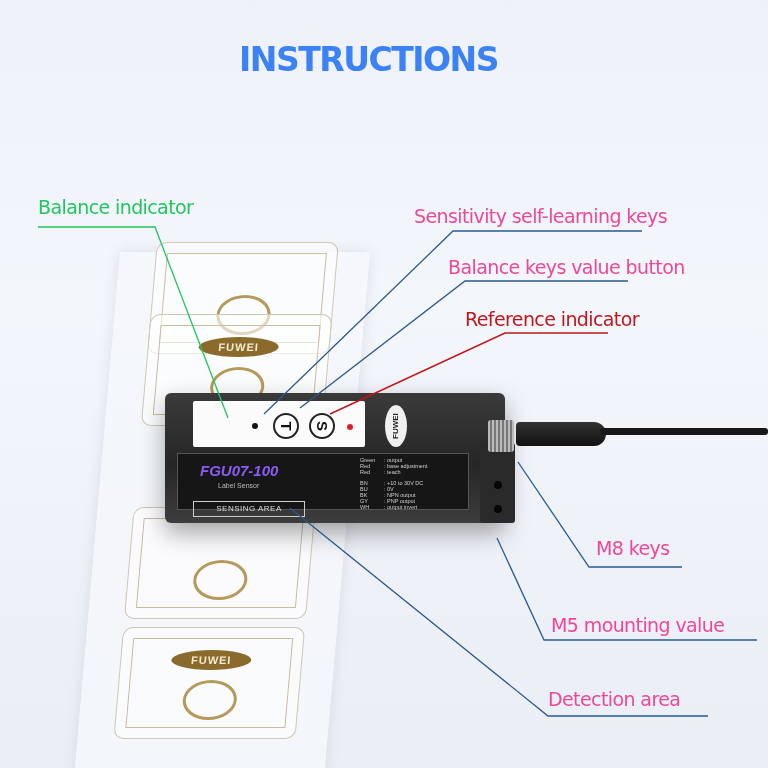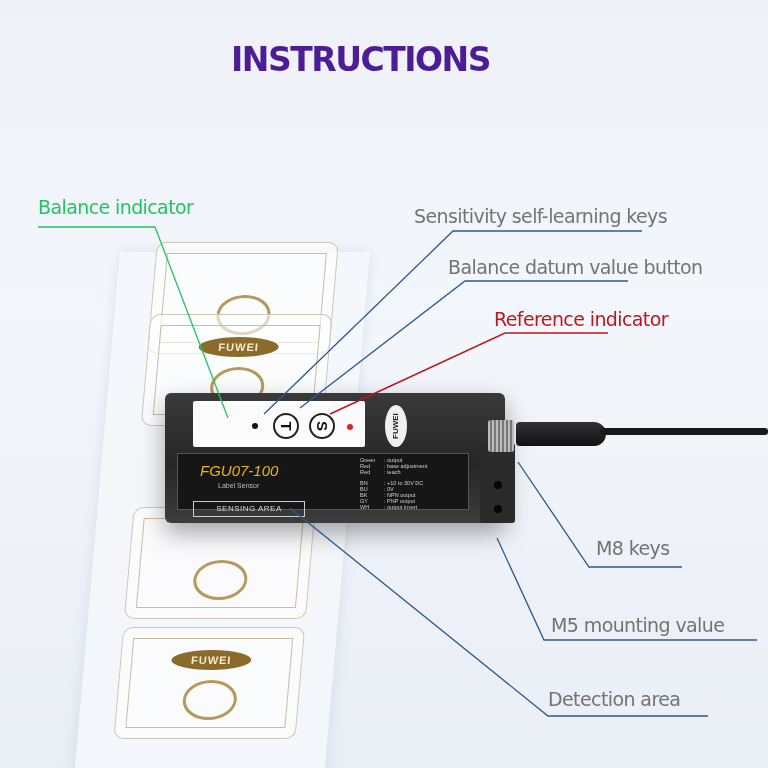--- a/index.html
+++ b/index.html
@@ -2,23 +2,23 @@
 <html><head>
 <meta charset="utf-8">
 <style>
   html, body { margin: 0; padding: 0; }
   body {
     width: 768px; height: 768px; overflow: hidden; position: relative;
     background: linear-gradient(180deg, #eef2f8 0%, #f3f6fb 40%, #eaeef5 100%);
     font-family: "Liberation Sans", sans-serif;
   }
   .title {
-    position: absolute; top: 40px; left: 8px; width: 705px; text-align: center;
+    position: absolute; top: 40px; left: 16px; width: 705px; text-align: center;
     font-family: "DejaVu Sans", sans-serif; font-weight: bold;
-    font-size: 33px; letter-spacing: -1.5px; color: #4c1d95;
+    font-size: 33px; letter-spacing: -1.5px; color: #3b82f6;
   }
   .strip {
     position: absolute; left: 120px; top: 252px; width: 250px; height: 540px;
     transform: skewX(-5deg); transform-origin: top left;
     background: rgba(245,247,250,0.85);
     box-shadow: 0 0 14px rgba(120,130,150,0.18);
   }
   .label-card {
     position: absolute; left: 36px; width: 180px; height: 110px;
     border: 1px solid #cfc7b4; border-radius: 10px;
@@ -57,21 +57,21 @@
   .key-s { left: 116px; transform: rotate(90deg); }
   .brand-oval {
     position: absolute; left: 220px; top: 12px; width: 22px; height: 42px;
     border-radius: 50%; background: #f0f0f0; color: #222; font-size: 8px; font-weight: bold;
     writing-mode: vertical-rl; transform: rotate(180deg); text-align: center; line-height: 22px;
   }
   .dark-panel {
     position: absolute; left: 12px; top: 60px; width: 290px; height: 55px;
     background: #161616; border: 1px solid #555;
   }
-  .model { position: absolute; left: 22px; top: 8px; color: #eab308; font-weight: normal; font-style: italic; font-size: 15px; }
+  .model { position: absolute; left: 22px; top: 8px; color: #8b5cf6; font-weight: bold; font-style: italic; font-size: 15px; }
   .sublabel { position: absolute; left: 40px; top: 28px; color: #bbb; font-size: 7px; }
   .sensing {
     position: absolute; left: 15px; top: 38px; width: 110px; height: 14px;
     border: 1px solid #ccc; color: #ddd; font-size: 8px; text-align: center; line-height: 14px; letter-spacing: 0.5px; margin-top: 9px;
   }
   .wiring { position: absolute; left: 182px; top: 3px; color: #cfcfcf; font-size: 5.5px; line-height: 6px; }
   .wiring .gap { height: 5px; }
   .wiring .k { display: inline-block; width: 24px; }
   .connector-block {
     position: absolute; left: 315px; top: 50px; width: 35px; height: 80px;
@@ -82,21 +82,21 @@
     position: absolute; left: 488px; top: 420px; width: 26px; height: 32px;
     background: repeating-linear-gradient(90deg, #bbb 0 2px, #777 2px 4px); border-radius: 3px;
   }
   .plug {
     position: absolute; left: 516px; top: 422px; width: 90px; height: 24px;
     background: linear-gradient(180deg, #333, #111); border-radius: 4px 12px 12px 4px;
   }
   .cable { position: absolute; left: 600px; top: 428px; width: 168px; height: 7px; background: #181818; border-radius: 3px; }
   .callout { position: absolute; font-family: "DejaVu Sans", sans-serif; font-size: 19px; letter-spacing: -0.6px; white-space: nowrap; }
   .c-green { color: #22c55e; }
-  .c-blue  { color: #737373; }
+  .c-blue  { color: #ec4899; }
   .c-red   { color: #c0161c; }
   svg.leaders { position: absolute; left: 0; top: 0; width: 768px; height: 768px; pointer-events: none; }
 </style>
 </head>
 <body>
 
 <div class="title">INSTRUCTIONS</div>
 
 <div class="strip">
   <div class="label-card" style="top:-10px;">
@@ -158,17 +158,17 @@
   <polyline points="642,231 453,231 264,414" fill="none" stroke="#2a5a8e" stroke-width="1.3"></polyline>
   <polyline points="628,281 465,281 300,408" fill="none" stroke="#2a5a8e" stroke-width="1.3"></polyline>
   <polyline points="608,333 505,333 330,414" fill="none" stroke="#c0161c" stroke-width="1.5"></polyline>
   <polyline points="682,567 589,567 518,462" fill="none" stroke="#2a5a8e" stroke-width="1.3"></polyline>
   <polyline points="757,640 544,640 497,538" fill="none" stroke="#2a5a8e" stroke-width="1.3"></polyline>
   <polyline points="708,716 548,716 290,508" fill="none" stroke="#2a5a8e" stroke-width="1.3"></polyline>
 </svg>
 
 <div class="callout c-green" style="left:38px; top:196px;">Balance indicator</div>
 <div class="callout c-blue" style="left:414px; top:205px;">Sensitivity self-learning keys</div>
-<div class="callout c-blue" style="left:448px; top:256px;">Balance datum value button</div>
-<div class="callout c-red" style="left:494px; top:308px;text-align:center;">Reference indicator</div>
+<div class="callout c-blue" style="left:448px; top:256px;">Balance keys value button</div>
+<div class="callout c-red" style="left:465px; top:308px;text-align:center;">Reference indicator</div>
 <div class="callout c-blue" style="left:596px; top:537px;">M8 keys</div>
 <div class="callout c-blue" style="left:551px; top:614px;">M5 mounting value</div>
 <div class="callout c-blue" style="left:548px; top:688px;">Detection area</div>
 
 </body></html>

